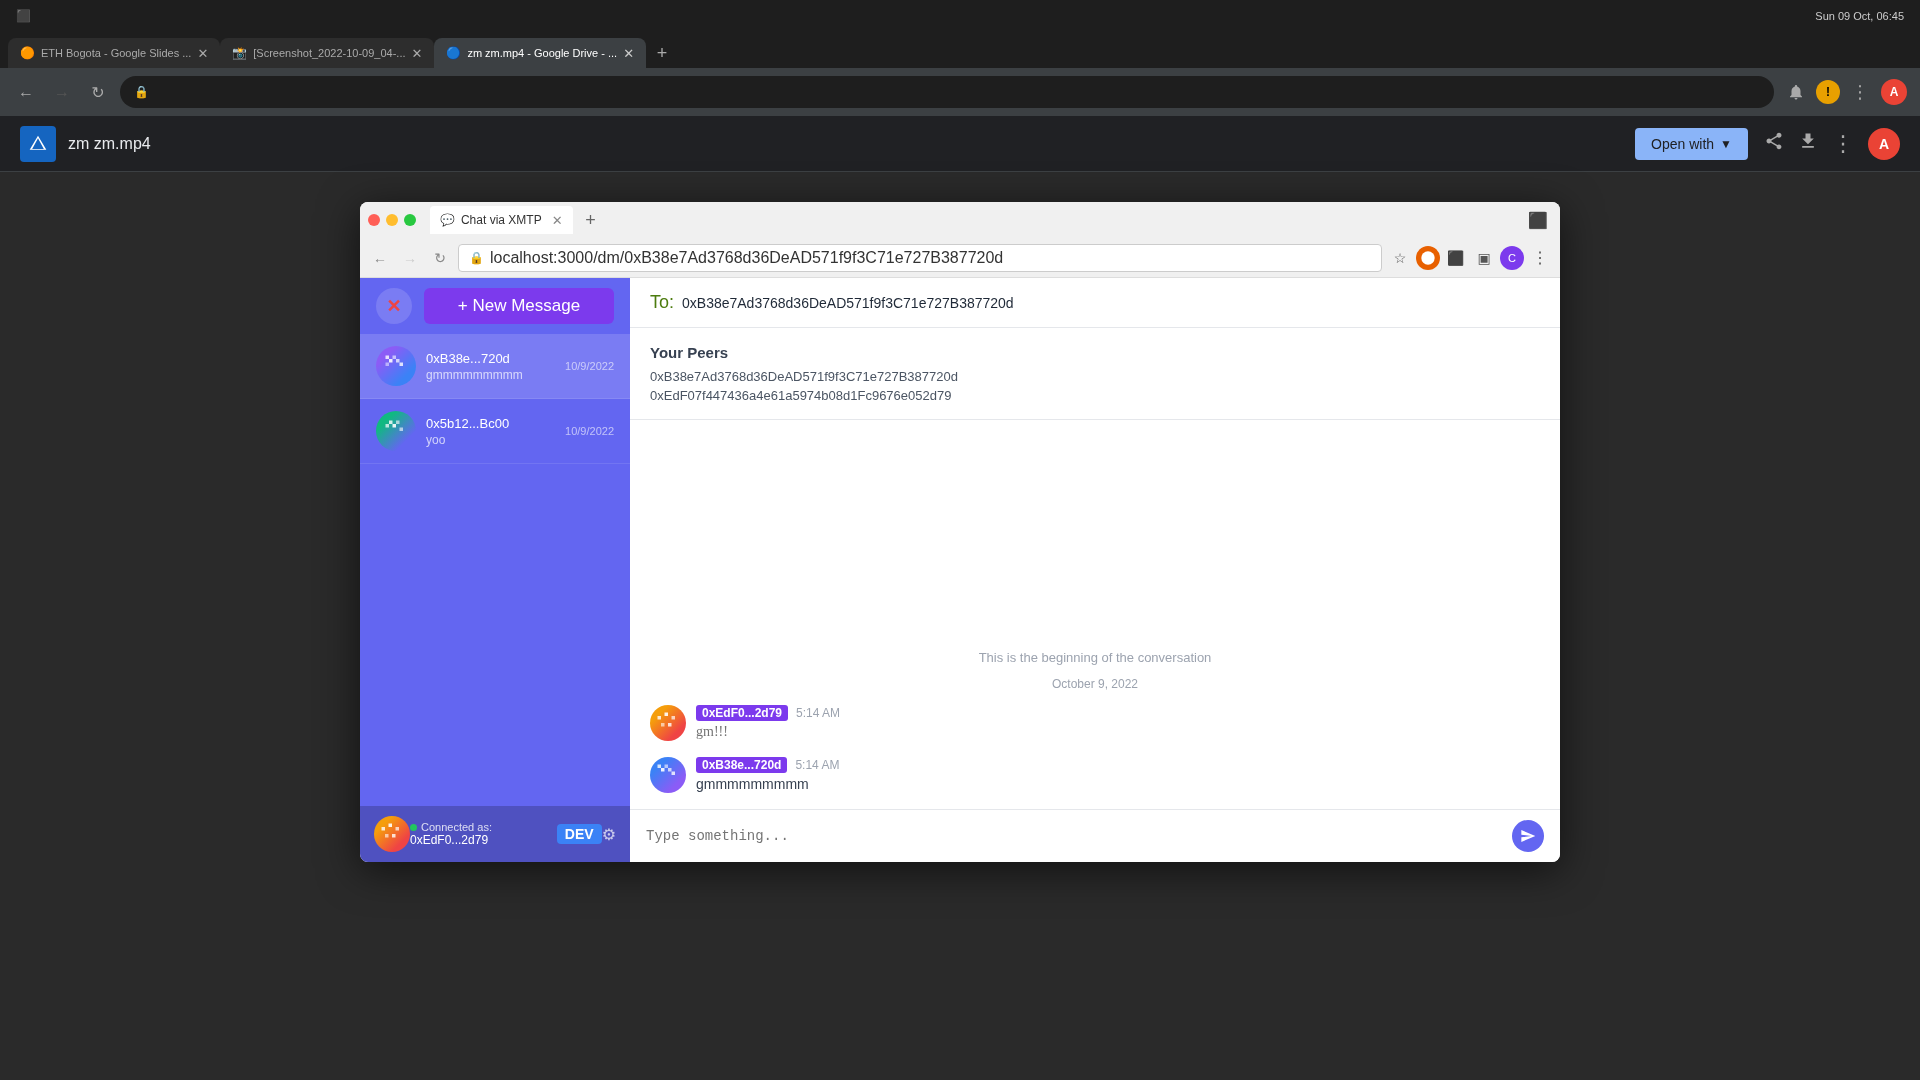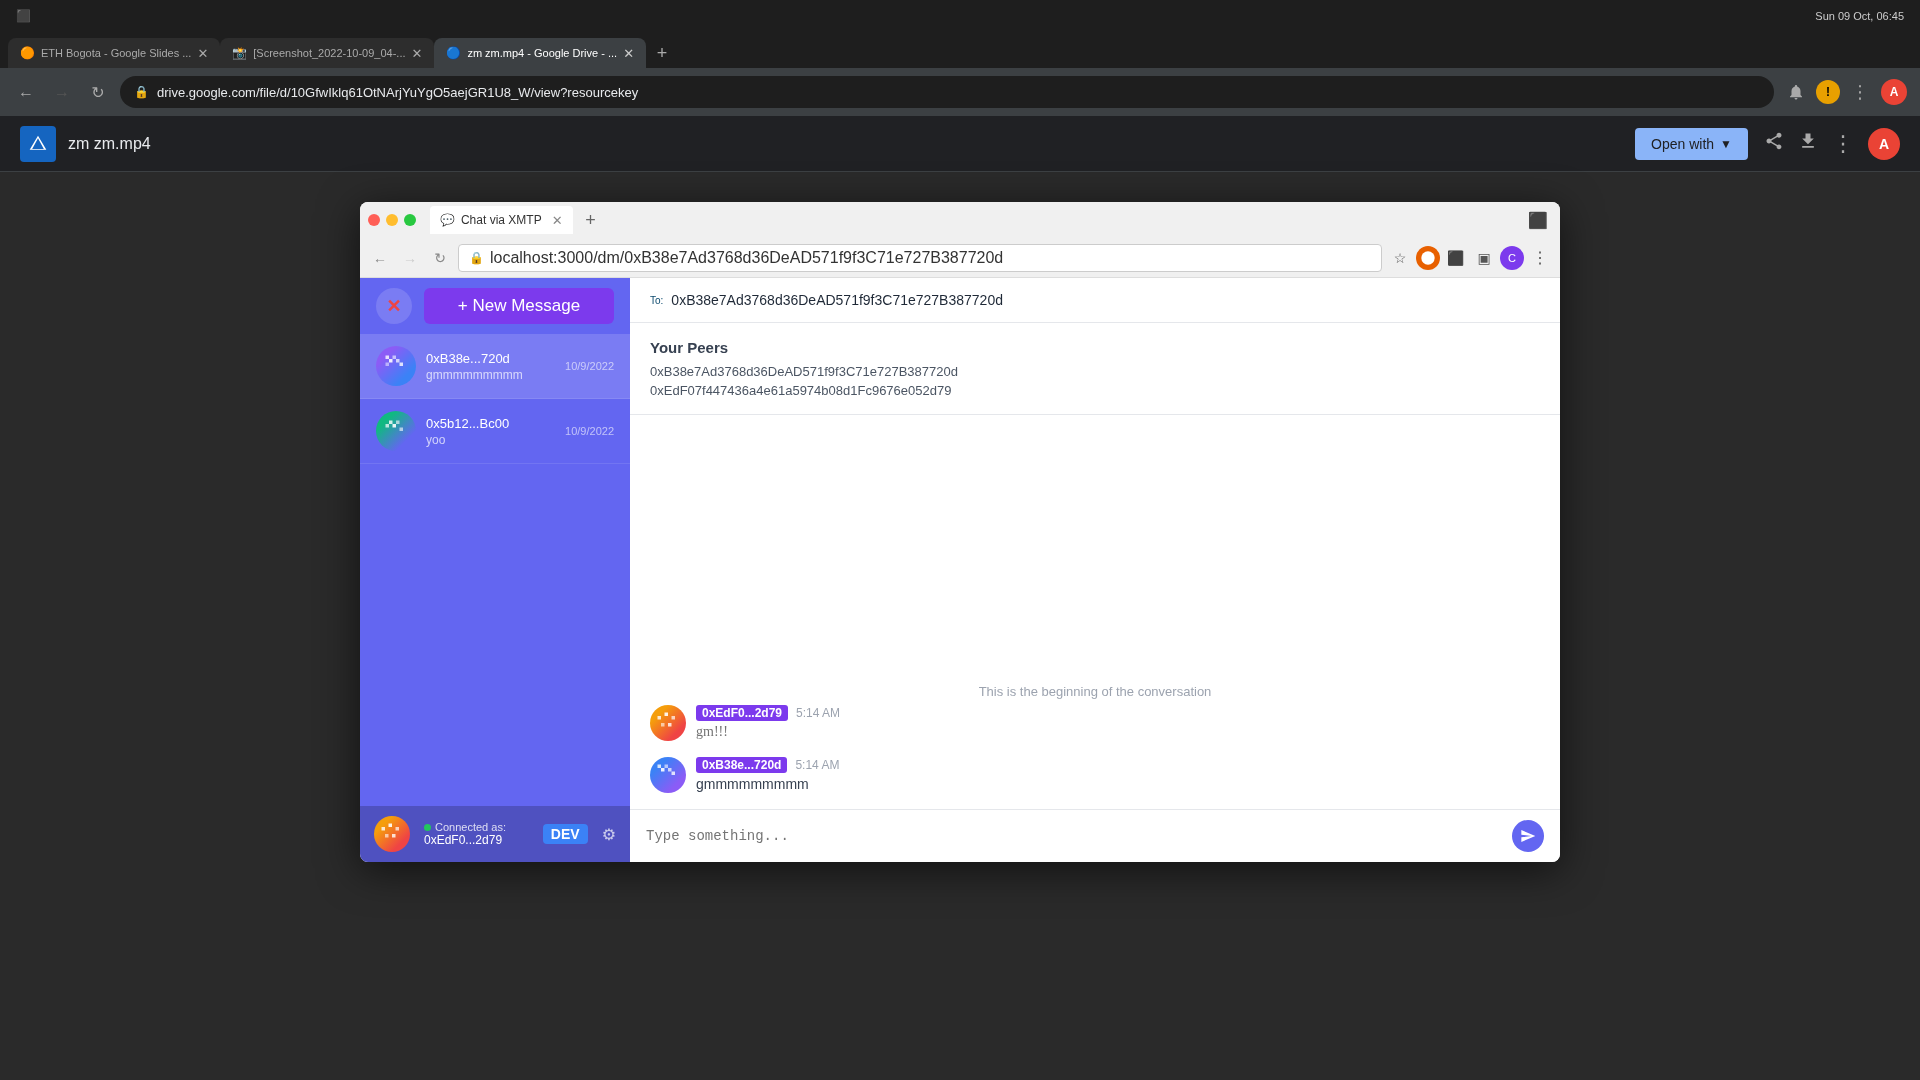--- a/index.html
+++ b/index.html
@@ -40,21 +40,20 @@
     </div>
     <div style="width:32px;height:30px;display:flex;align-items:center;justify-content:center;color:#aaa;font-size:18px;cursor:pointer;">+</div>
   </div>
 
   <div style="height:48px;background:#3c4043;display:flex;align-items:center;padding:0 12px;gap:8px;">
     <div style="width:28px;height:28px;display:flex;align-items:center;justify-content:center;color:#aaa;font-size:16px;cursor:pointer;border-radius:50%;">←</div>
     <div style="width:28px;height:28px;display:flex;align-items:center;justify-content:center;color:#555;font-size:16px;cursor:pointer;border-radius:50%;">→</div>
     <div style="width:28px;height:28px;display:flex;align-items:center;justify-content:center;color:#aaa;font-size:16px;cursor:pointer;border-radius:50%;">↻</div>
     <div style="flex:1;height:32px;background:#1e1e1e;border-radius:16px;display:flex;align-items:center;padding:0 14px;gap:8px;">
       <span style="color:#aaa;font-size:12px;">🔒</span>
-      <span style="flex:1;color:#e8eaed;font-size:13px;">drive.google.com/file/d/10GfwIklq61OtNArjYuYgO5aejGR1U8_W/view?resourcekey</span>
     </div>
     <div style="display:flex;align-items:center;gap:6px;">
       <div style="width:28px;height:28px;display:flex;align-items:center;justify-content:center;color:#aaa;font-size:14px;cursor:pointer;">
 
         <svg width="18" height="18" viewBox="0 0 24 24" fill="currentColor">
             <path d="M12 22c1.1 0 2-.9 2-2h-4c0 1.1.9 2 2 2zm6-6v-5c0-3.07-1.64-5.64-4.5-6.32V4c0-.83-.67-1.5-1.5-1.5s-1.5.67-1.5 1.5v.68C7.63 5.36 6 7.92 6 11v5l-2 2v1h16v-1l-2-2z"></path>
           </svg>
       </div>
       <div style="width:24px;height:24px;background:#e8a000;border-radius:50%;display:flex;align-items:center;justify-content:center;color:#000;font-size:12px;font-weight:bold;">!</div>
       <div style="width:28px;height:28px;display:flex;align-items:center;justify-content:center;color:#aaa;font-size:18px;cursor:pointer;">⋮</div>
@@ -177,21 +176,21 @@
                 </svg>
             </div>
             <div style="flex:1;min-width:0;">
               <div style="color:white;font-size:13px;font-weight:500;">0x5b12...Bc00</div>
               <div style="color:rgba(255,255,255,0.7);font-size:12px;margin-top:2px;">yoo</div>
             </div>
             <div style="color:rgba(255,255,255,0.6);font-size:11px;flex-shrink:0;">10/9/2022</div>
           </div>
         </div>
 
-        <div style="padding:10px 14px;background:rgba(0,0,0,0.2);display:flex;align-items:center;gap:14px;">
+        <div style="padding:10px 14px;background:rgba(0,0,0,0.2);display:flex;align-items:center;gap:0;">
           <div style="width:36px;height:36px;border-radius:50%;background:linear-gradient(135deg,#f59e0b 25%,#ef4444 75%);flex-shrink:0;overflow:hidden;display:flex;align-items:center;justify-content:center;">
             <svg width="28" height="28" viewBox="0 0 32 32">
                 <rect width="32" height="32" rx="16" fill="transparent"></rect>
                 <rect x="4" y="8" width="4" height="4" fill="#fff" opacity="0.8"></rect>
                 <rect x="12" y="4" width="4" height="4" fill="#fff" opacity="0.9"></rect>
                 <rect x="20" y="8" width="4" height="4" fill="#fff" opacity="0.7"></rect>
                 <rect x="8" y="16" width="4" height="4" fill="#fff" opacity="0.6"></rect>
                 <rect x="16" y="16" width="4" height="4" fill="#fff" opacity="0.8"></rect>
               </svg>
           </div>
@@ -203,33 +202,34 @@
             <div style="color:white;font-size:12px;font-weight:500;">0xEdF0...2d79</div>
           </div>
           <div style="background:#3b82f6;color:white;font-size:14px;padding:2px 8px;border-radius:4px;font-weight:700;">DEV</div>
           <div style="color:rgba(255,255,255,0.7);font-size:16px;cursor:pointer;">⚙</div>
         </div>
       </div>
 
       <div style="flex:1;display:flex;flex-direction:column;background:#fff;min-width:0;">
 
         <div style="padding:14px 20px;border-bottom:1px solid #e5e7eb;display:flex;align-items:center;gap:8px;">
-          <span style="color:#0c4a6e;font-size:10px;">To:</span>
+          <span style="color:#4d7c0f;font-size:18px;">To:</span>
           <span style="color:#1f2937;font-size:14px;font-weight:500;">0xB38e7Ad3768d36DeAD571f9f3C71e727B387720d</span>
         </div>
 
         <div style="padding:16px 20px;border-bottom:1px solid #e5e7eb;">
           <div style="color:#374151;font-size:15px;font-weight:600;margin-bottom:8px;">Your Peers</div>
           <div style="color:#4b5563;font-size:13px;margin-bottom:4px;">0xB38e7Ad3768d36DeAD571f9f3C71e727B387720d</div>
           <div style="color:#4b5563;font-size:13px;">0xEdF07f447436a4e61a5974b08d1Fc9676e052d79</div>
         </div>
 
         <div style="flex:1;overflow-y:auto;padding:0 20px;display:flex;flex-direction:column;">
           <div style="flex:1;"></div>
           <div style="text-align:center;color:#9ca3af;font-size:13px;padding:12px 0 6px;">This is the beginning of the conversation</div>
+          <div style="text-align:center;color:#9ca3af;font-size:12px;padding:6px 0 14px;">October 9, 2022</div>
 
           <div style="display:flex;align-items:flex-start;gap:10px;margin-bottom:16px;">
             <div style="width:36px;height:36px;border-radius:50%;background:linear-gradient(135deg,#f59e0b 25%,#ef4444 75%);flex-shrink:0;display:flex;align-items:center;justify-content:center;">
               <svg width="28" height="28" viewBox="0 0 32 32">
                   <rect x="4" y="8" width="4" height="4" fill="#fff" opacity="0.8"></rect>
                   <rect x="12" y="4" width="4" height="4" fill="#fff" opacity="0.9"></rect>
                   <rect x="20" y="8" width="4" height="4" fill="#fff" opacity="0.7"></rect>
                   <rect x="8" y="16" width="4" height="4" fill="#fff" opacity="0.6"></rect>
                   <rect x="16" y="16" width="4" height="4" fill="#fff" opacity="0.8"></rect>
                 </svg>

